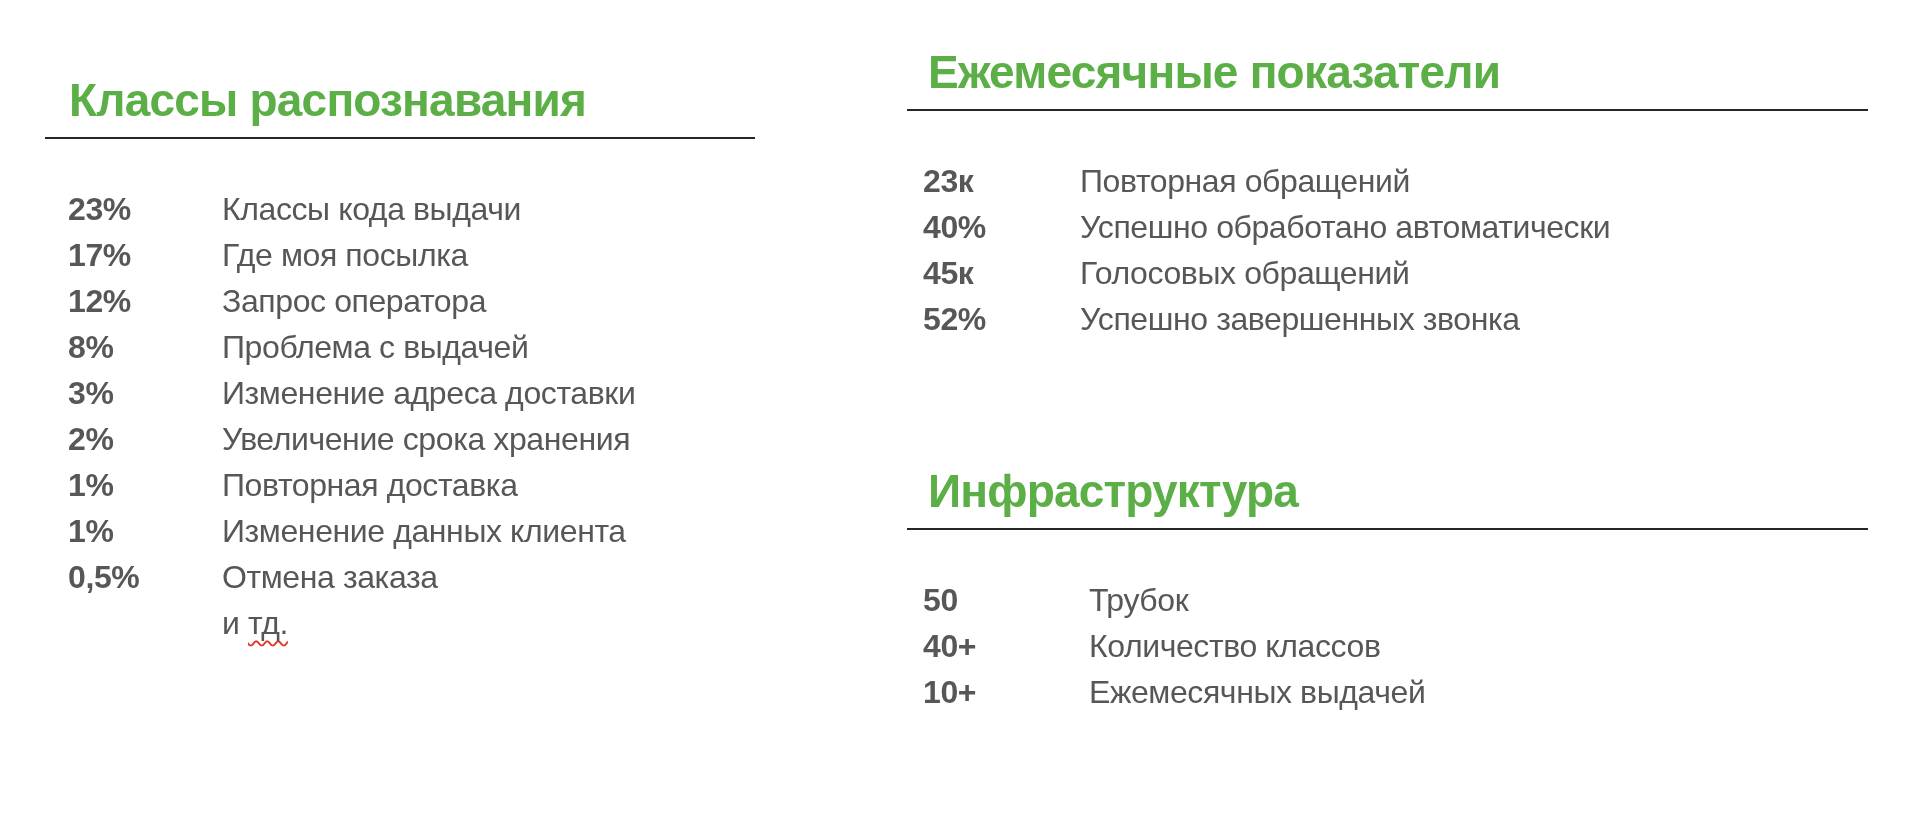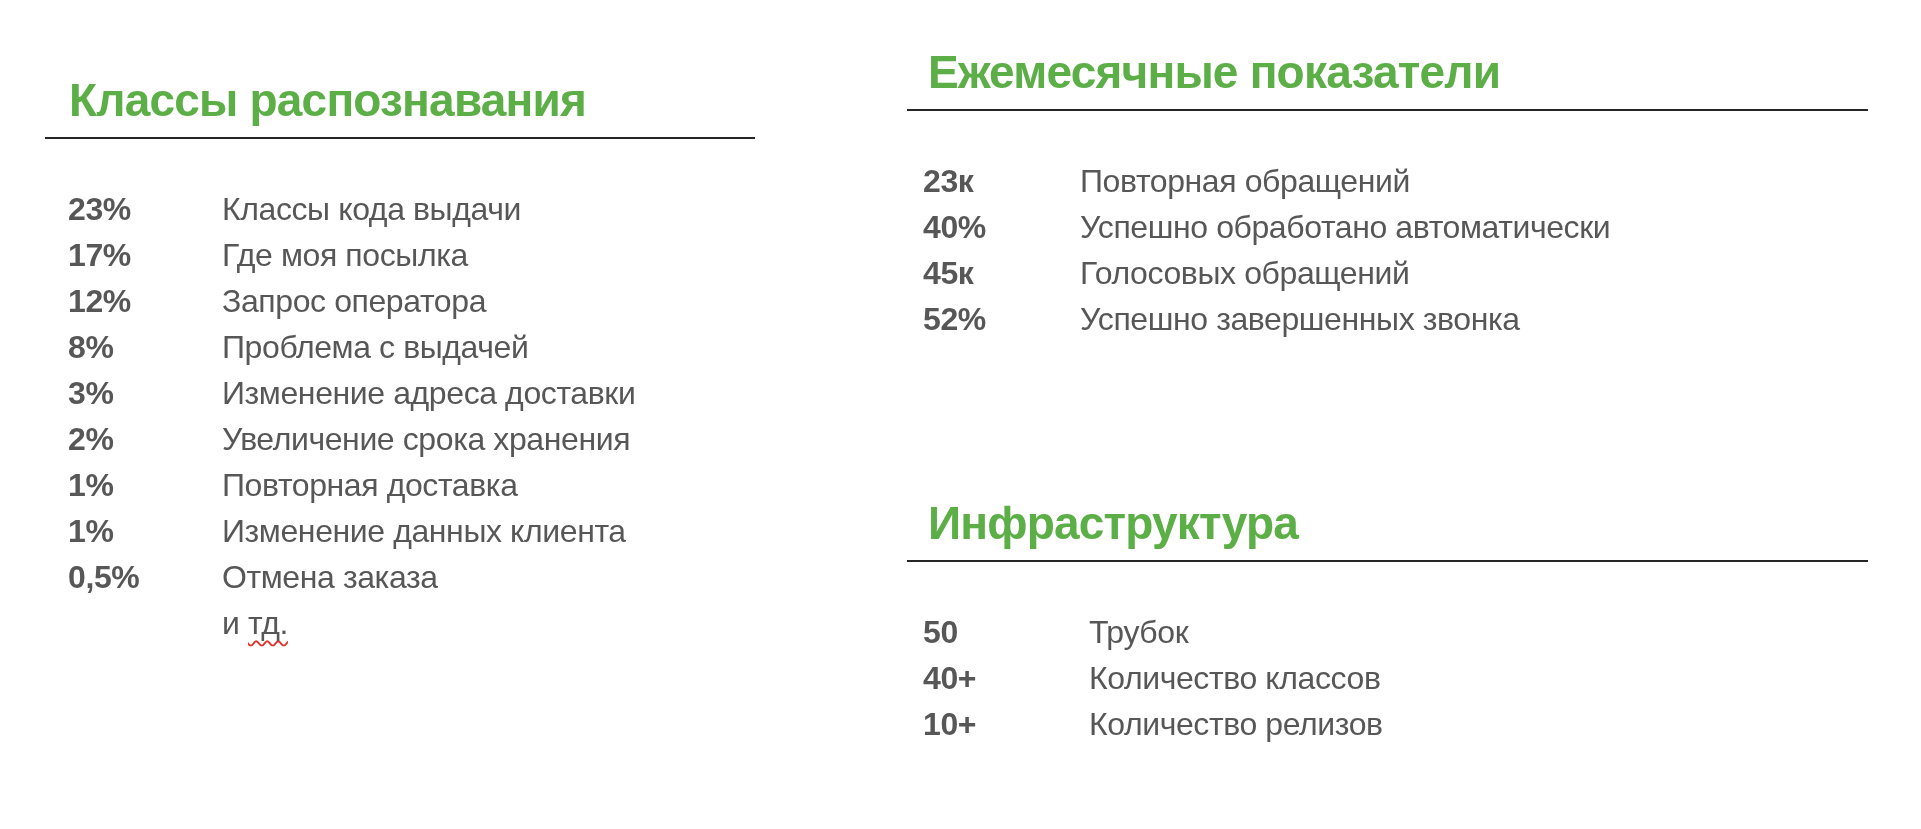--- a/index.html
+++ b/index.html
@@ -57,21 +57,21 @@
   #section-recognition { left: 45px; top: 44px; width: 710px; }
   #section-recognition .section-title { padding-left: 24px; margin-top: 28px; }
   #section-recognition .stat-row { padding-left: 23px; }
   #section-recognition .stat-value { width: 154px; }
 
   #section-monthly { left: 907px; top: 44px; width: 961px; }
   #section-monthly .section-title { padding-left: 21px; }
   #section-monthly .stat-row { padding-left: 16px; }
   #section-monthly .stat-value { width: 157px; }
 
-  #section-infra { left: 907px; top: 495px; width: 961px; }
+  #section-infra { left: 907px; top: 463px; width: 961px; }
   #section-infra .section-title { padding-left: 21px; }
   #section-infra .stat-row { padding-left: 16px; gap: 9px; }
   #section-infra .stat-value { width: 157px; }
 
   .squiggle {
     text-decoration: underline;
     text-decoration-style: wavy;
     text-decoration-color: var(--squiggle);
     text-decoration-thickness: 2px;
     text-underline-offset: 6px;
@@ -160,18 +160,18 @@
         <div class="stat-row">
     <span class="stat-value">50</span>
     <span class="stat-label">Трубок</span>
   </div>
         <div class="stat-row">
     <span class="stat-value">40+</span>
     <span class="stat-label">Количество классов</span>
   </div>
         <div class="stat-row">
     <span class="stat-value">10+</span>
-    <span class="stat-label">Количество релизов</span>
+    <span class="stat-label">Ежемесячных выдачей</span>
   </div>
       </div>
   </section>
 
 </div>
 
 </body></html>

